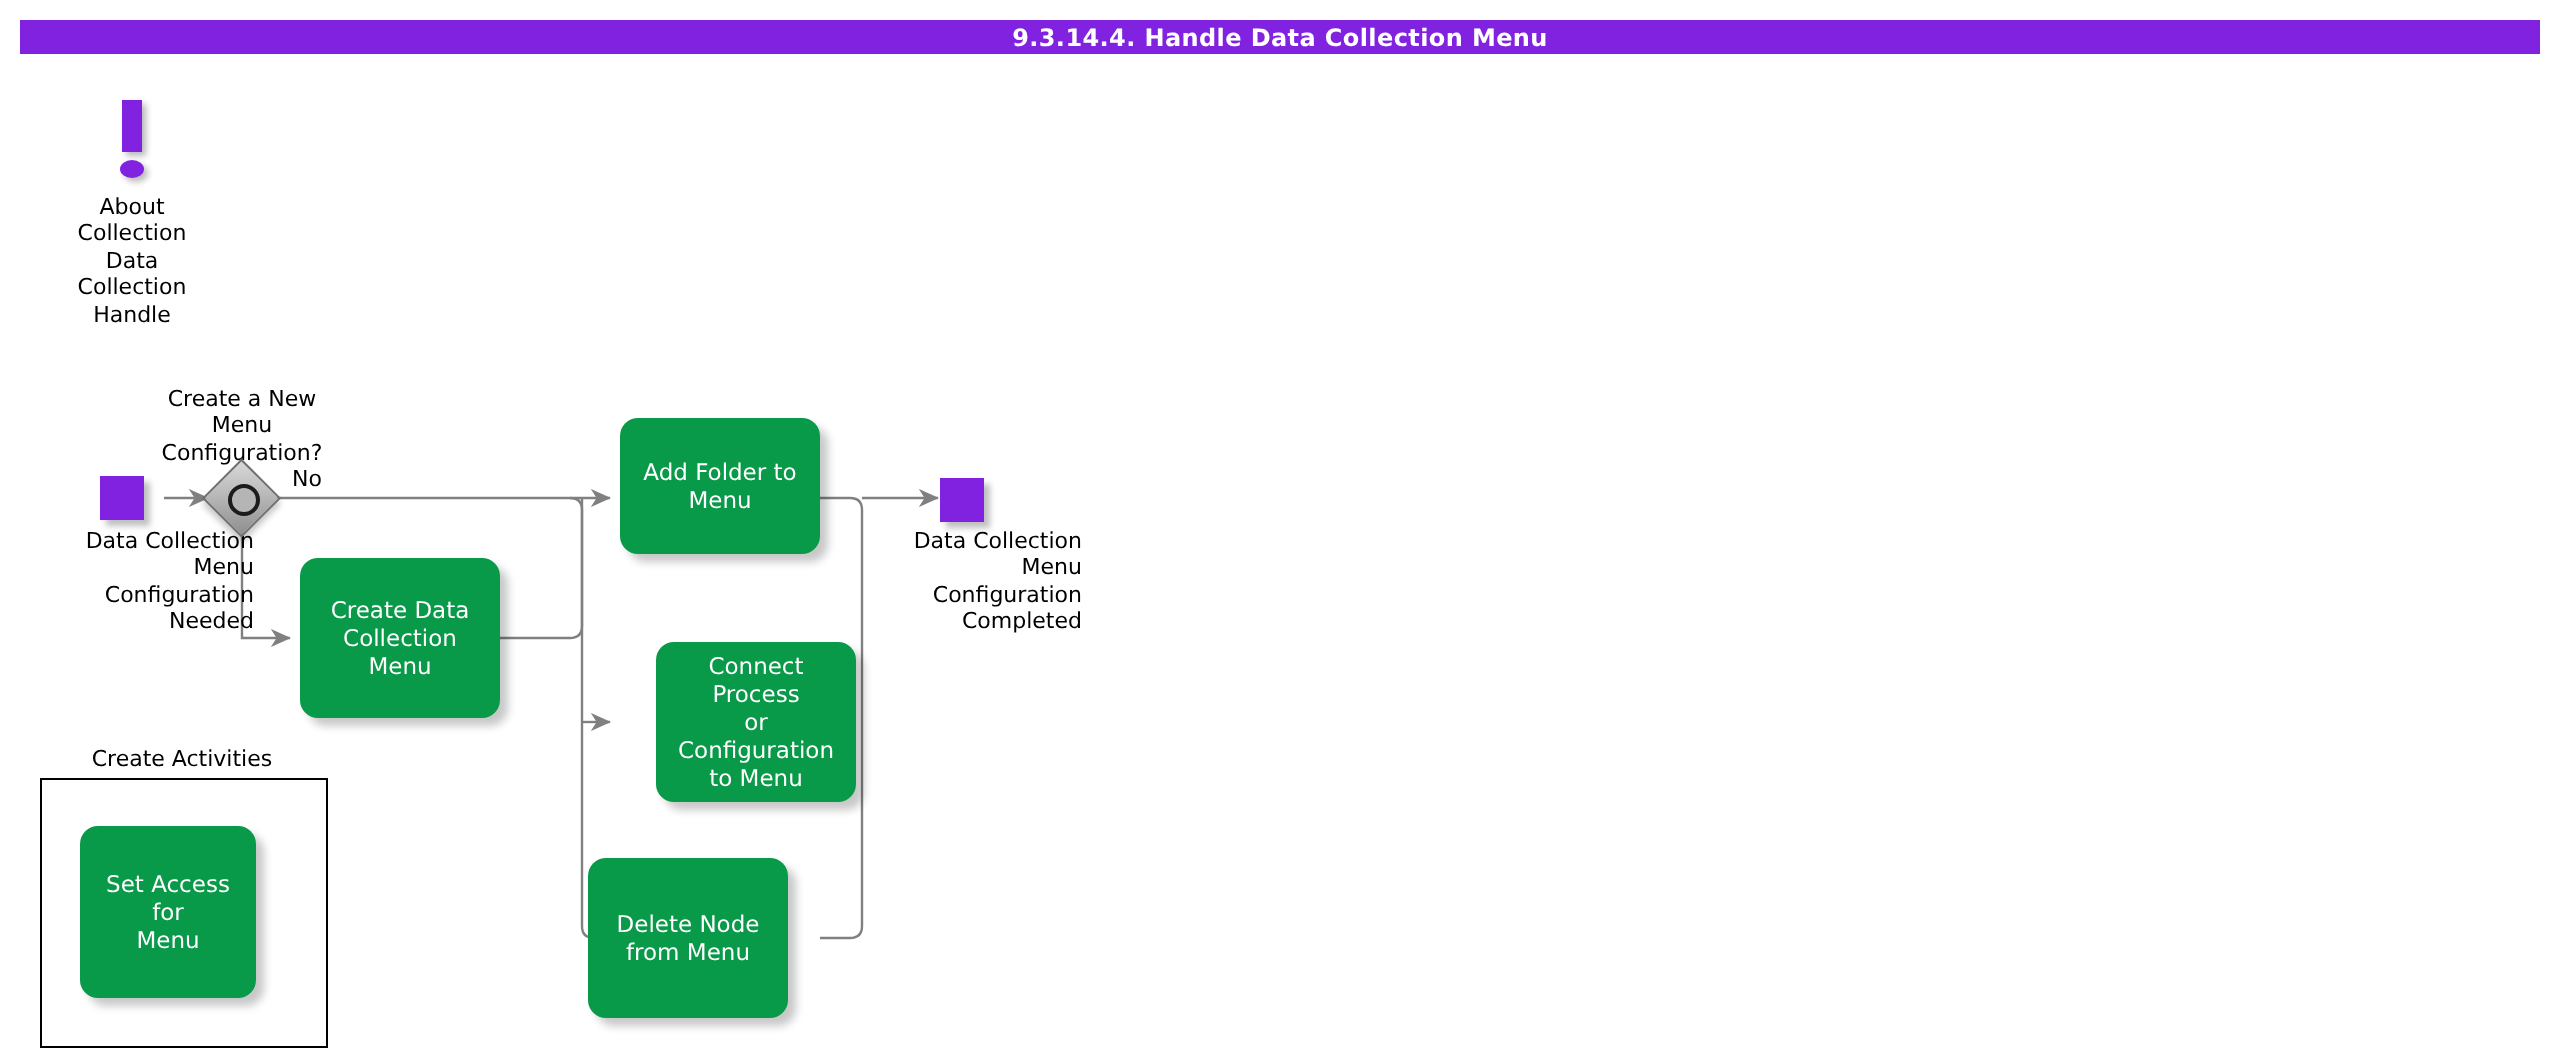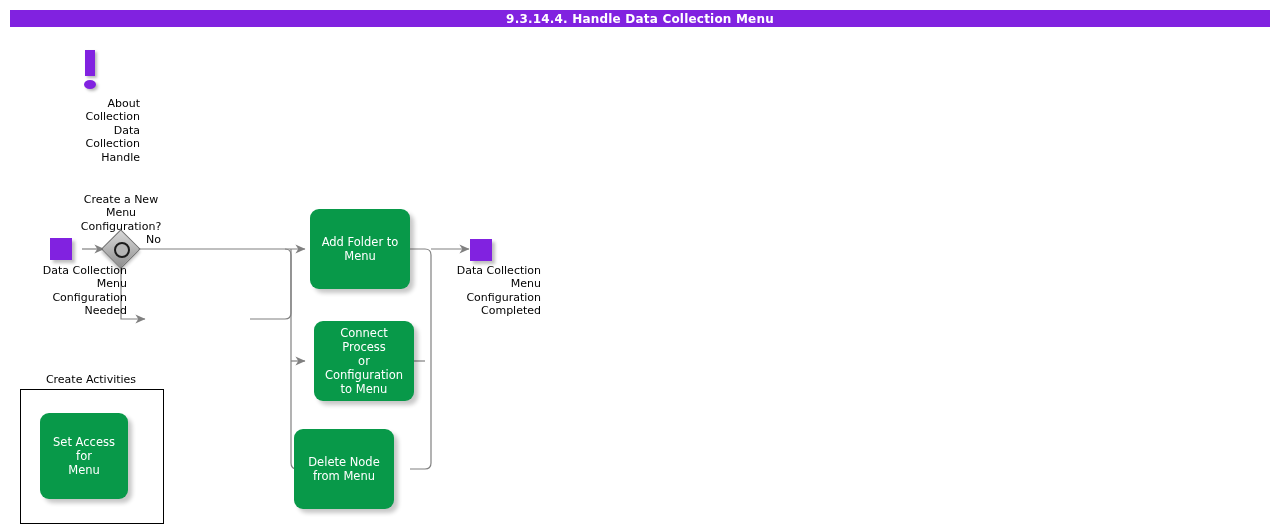--- a/index.html
+++ b/index.html
@@ -21,21 +21,21 @@
   .titlebar .title{
     color:#ffffff;font-size:12px;font-weight:bold;
     font-family:"DejaVu Sans", sans-serif;
     letter-spacing:0.2px;
   }
 
   
   #wires{position:absolute;left:0;top:0;width:1280px;height:530px;pointer-events:none;}
 
   
-  .note{position:absolute;left:40px;top:50px;width:100px;text-align:right;}
+  .note{position:absolute;left:16px;top:50px;width:100px;text-align:center;}
   .bang-wrap{position:relative;width:100%;height:42px;}
   .bang-bar{
     position:absolute;left:50%;margin-left:-5px;top:0;
     width:10px;height:26px;background:#8122E0;
     box-shadow:2px 2px 3px rgba(0,0,0,.28);
   }
   .bang-dot{
     position:absolute;left:50%;margin-left:-6px;top:30px;
     width:12px;height:9px;border-radius:50%;background:#8122E0;
     box-shadow:2px 2px 3px rgba(0,0,0,.28);
@@ -159,29 +159,35 @@
     <div>Create a New</div>
     <div>Menu</div>
     <div>Configuration?</div>
   </div>
   <div class="decision" style="left:103px;top:231px;">
     <div class="dia"></div>
     <div class="ring"></div>
   </div>
   <div class="edge-label" style="left:146px;top:233px;">No</div>
 
-
-  <div class="activity" style="left:310px;top:209px;width:100px;height:80px;">
+  <div class="activity" style="left:150px;top:279px;width:100px;height:80px;">
+    <span>
+      <span>Create Data</span><br>
+      <span>Collection Menu</span>
+    </span>
+  </div>
+
+  <div class="activity" style="left:310px;top:209px;width:100px;height:68px;">
     <span>
       <span>Add Folder to</span><br>
       <span>Menu</span>
     </span>
   </div>
 
-  <div class="activity" style="left:314px;top:321px;width:100px;height:80px;">
+  <div class="activity" style="left:328px;top:321px;width:100px;height:80px;">
     <span>
       <span>Connect Process</span><br>
       <span>or Configuration</span><br>
       <span>to Menu</span>
     </span>
   </div>
 
   <div class="activity" style="left:294px;top:429px;width:100px;height:80px;">
     <span>
       <span>Delete Node</span><br>

